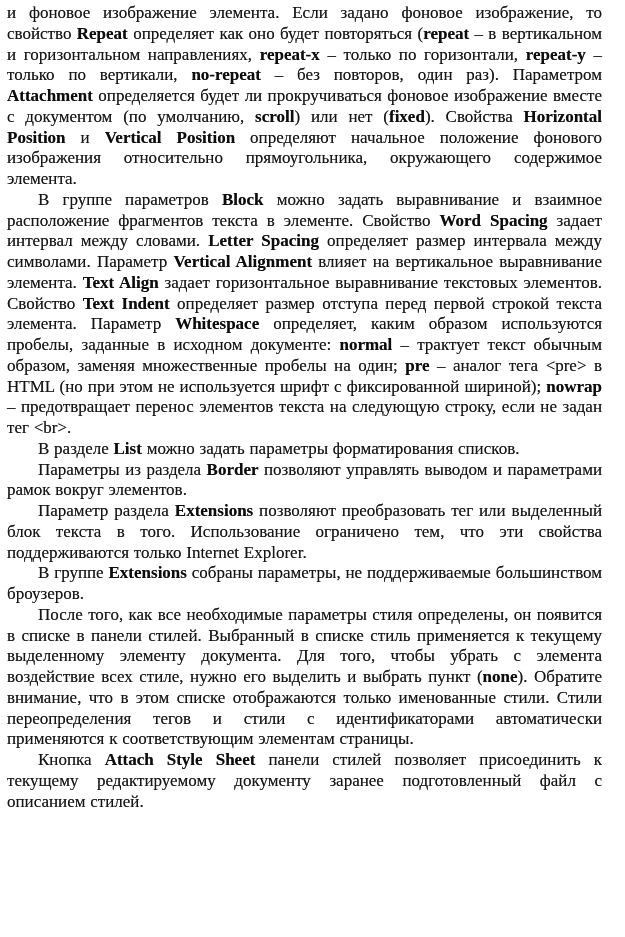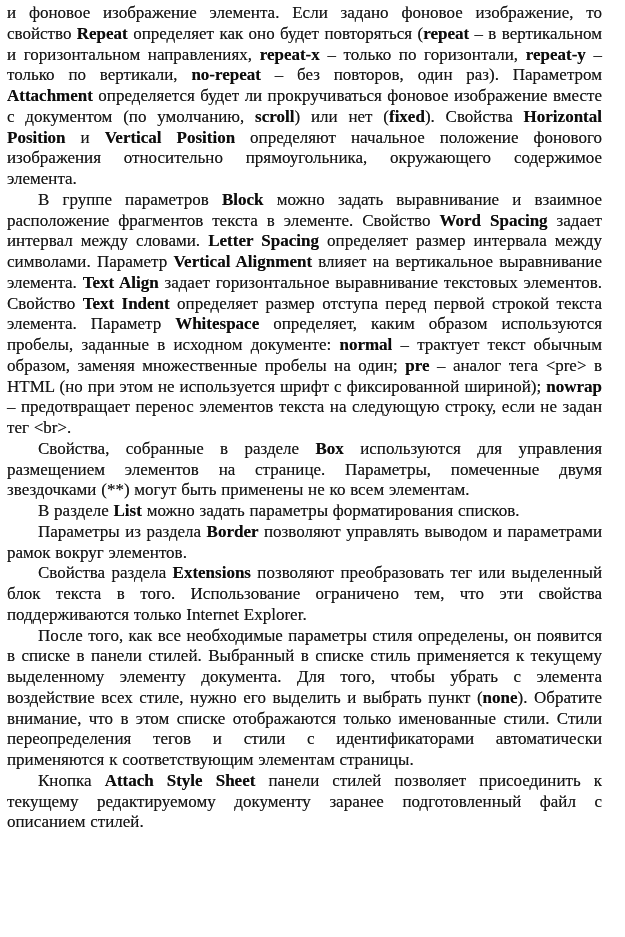--- a/index.html
+++ b/index.html
@@ -46,20 +46,20 @@
     font-weight: 400;
   }
 </style>
 </head>
 <body style="background: rgb(255, 255, 255);">
 
 <div class="page">
   <div class="page-text" style="color: rgb(22, 22, 22);">
       <p class="para"><span class="run">и фоновое изображение элемента. Если задано фоновое изображение, то свойство </span><b class="term">Repeat</b><span class="run"> определяет как оно будет повторяться (</span><b class="term">repeat</b><span class="run"> – в вертикальном и горизонтальном направлениях, </span><b class="term">repeat-x</b><span class="run"> – только по горизонтали, </span><b class="term">repeat-y</b><span class="run"> – только по вертикали, </span><b class="term">no-repeat</b><span class="run"> – без повторов, один раз). Параметром </span><b class="term">Attachment</b><span class="run"> определяется будет ли прокручиваться фоновое изображение вместе с документом (по умолчанию, </span><b class="term">scroll</b><span class="run">) или нет (</span><b class="term">fixed</b><span class="run">). Свойства </span><b class="term">Horizontal Position</b><span class="run"> и </span><b class="term">Vertical Position</b><span class="run"> определяют начальное положение фонового изображения относительно прямоугольника, окружающего содержимое элемента.</span></p>
       <p class="para indent"><span class="run">В группе параметров </span><b class="term">Block</b><span class="run"> можно задать выравнивание и взаимное расположение фрагментов текста в элементе. Свойство </span><b class="term">Word Spacing</b><span class="run"> задает интервал между словами. </span><b class="term">Letter Spacing</b><span class="run"> определяет размер интервала между символами. Параметр </span><b class="term">Vertical Alignment</b><span class="run"> влияет на вертикальное выравнивание элемента. </span><b class="term">Text Align</b><span class="run"> задает горизонтальное выравнивание текстовых элементов. Свойство </span><b class="term">Text Indent</b><span class="run"> определяет размер отступа перед первой строкой текста элемента. Параметр </span><b class="term">Whitespace</b><span class="run"> определяет, каким образом используются пробелы, заданные в исходном документе: </span><b class="term">normal</b><span class="run"> – трактует текст обычным образом, заменяя множественные пробелы на один; </span><b class="term">pre</b><span class="run"> – аналог тега &lt;pre&gt; в HTML (но при этом не используется шрифт с фиксированной шириной); </span><b class="term">nowrap</b><span class="run"> – предотвращает перенос элементов текста на следующую строку, если не задан тег &lt;br&gt;.</span></p>
-      <p class="para indent"><span class="run">Свойства, собранные в разделе </span><b class="term">Box</b><span class="run"> используются для управления размещением элементов на странице. Параметры, помеченные двумя звездочками (**) могут быть применены не ко всем элементам.</span></p>
       <p class="para indent"><span class="run">В разделе </span><b class="term">List</b><span class="run"> можно задать параметры форматирования списков.</span></p>
       <p class="para indent"><span class="run">Параметры из раздела </span><b class="term">Border</b><span class="run"> позволяют управлять выводом и параметрами рамок вокруг элементов.</span></p>
-      <p class="para indent"><span class="run">Свойства раздела </span><b class="term">Extensions</b><span class="run"> позволяют преобразовать тег или выделенный блок текста в того. Использование ограничено тем, что эти свойства поддерживаются только Internet Explorer.</span></p>
+      <p class="para indent"><span class="run">Параметр раздела </span><b class="term">Extensions</b><span class="run"> позволяют преобразовать тег или выделенный блок текста в того. Использование ограничено тем, что эти свойства поддерживаются только Internet Explorer.</span></p>
+      <p class="para indent"><span class="run">В группе </span><b class="term">Extensions</b><span class="run"> собраны параметры, не поддерживаемые большинством броузеров.</span></p>
       <p class="para indent"><span class="run">После того, как все необходимые параметры стиля определены, он появится в списке в панели стилей. Выбранный в списке стиль применяется к текущему выделенному элементу документа. Для того, чтобы убрать с элемента воздействие всех стиле, нужно его выделить и выбрать пункт (</span><b class="term">none</b><span class="run">). Обратите внимание, что в этом списке отображаются только именованные стили. Стили переопределения тегов и стили с идентификаторами автоматически применяются к соответствующим элементам страницы.</span></p>
       <p class="para indent"><span class="run">Кнопка </span><b class="term">Attach Style Sheet</b><span class="run"> панели стилей позволяет присоединить к текущему редактируемому документу заранее подготовленный файл с описанием стилей.</span></p>
     </div>
 </div>
 
 </body></html>

